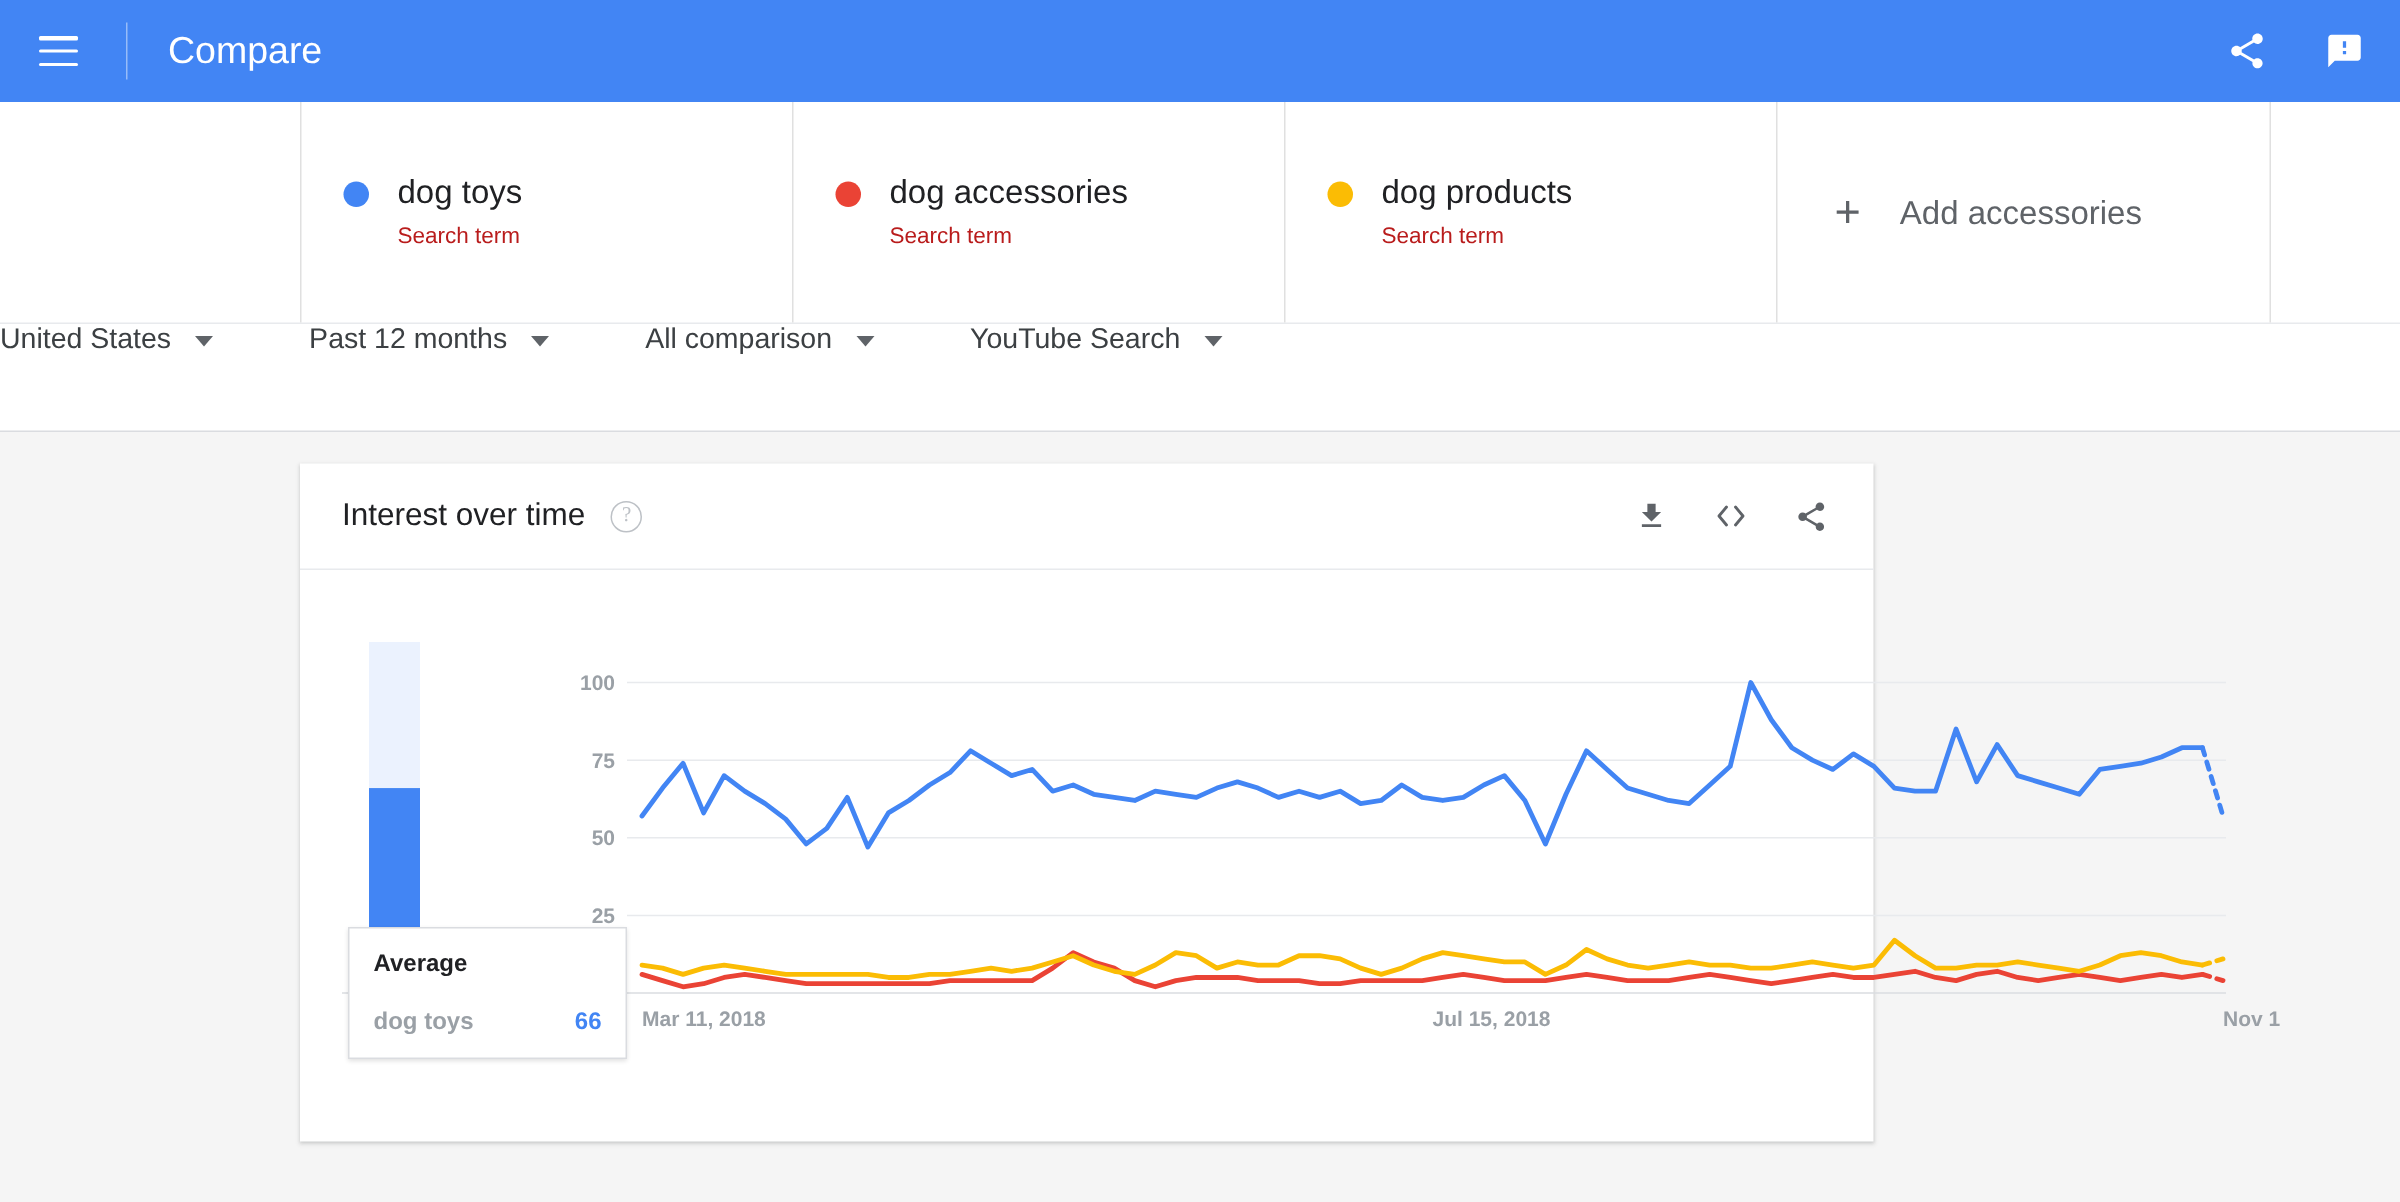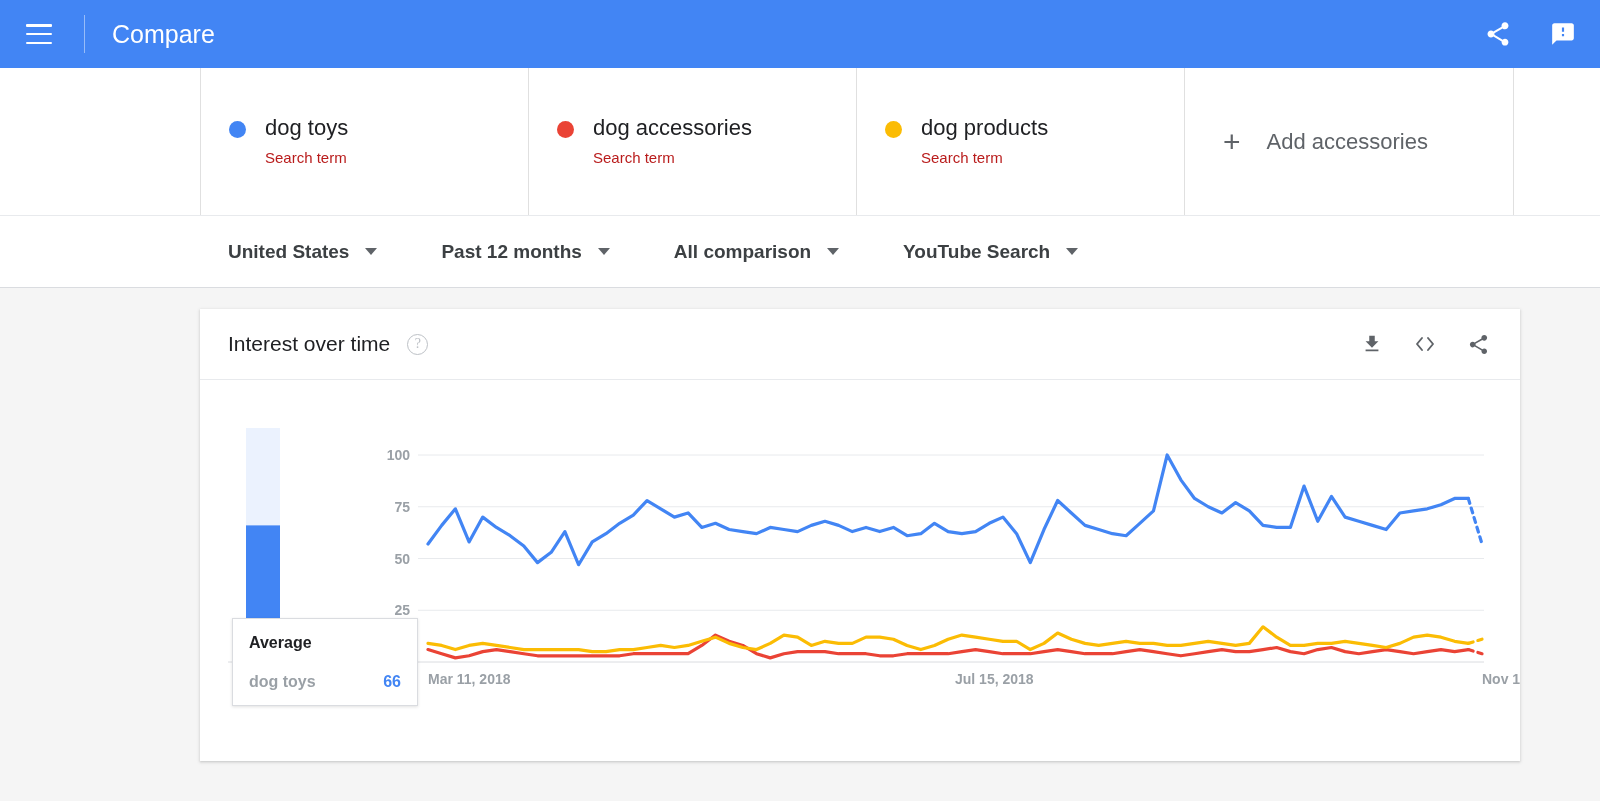--- a/index.html
+++ b/index.html
@@ -80,44 +80,42 @@
   }
   .add-plus { font-size: 30px; color: #5f6368; font-weight: 300; line-height:1; }
   .add-label { font-size: 22px; color: #5f6368; margin-left: 26px; }
   .terms-tail { flex: 1 1 auto; border-left: 1px solid #e0e0e0; }
 
   
   .filter-row {
     height: 72px;
     background: #fff;
     display: flex;
-    align-items: center;
-    padding-left: 228px;
+    align-items: flex-start;
     border-bottom: 1px solid #dadce0;
-    font-weight: bold;
   }
   .filter {
     display: flex; align-items: center; cursor: pointer;
     margin-right: 64px;
   }
   .filter-label { font-size: 19px; color: #3c4043; }
   .caret {
     width: 0; height: 0;
     border-left: 6px solid transparent;
     border-right: 6px solid transparent;
     border-top: 7px solid #5f6368;
     margin-left: 16px;
   }
 
   
   .page { position: relative; height: 509px; }
   .card {
     position: absolute;
     left: 200px; top: 21px;
-    width: 1320px; height: 452px;
+    width: 1049px; height: 452px;
     background: #fff;
     box-shadow: 0 1px 2px rgba(60,64,67,.18), 0 1px 3px 1px rgba(60,64,67,.08);
   }
   .card-head {
     height: 71px;
     display: flex; align-items: center;
     padding: 0 30px 0 28px;
     border-bottom: 1px solid #e8eaed;
   }
   .card-title { font-size: 21px; color: #202124; }

